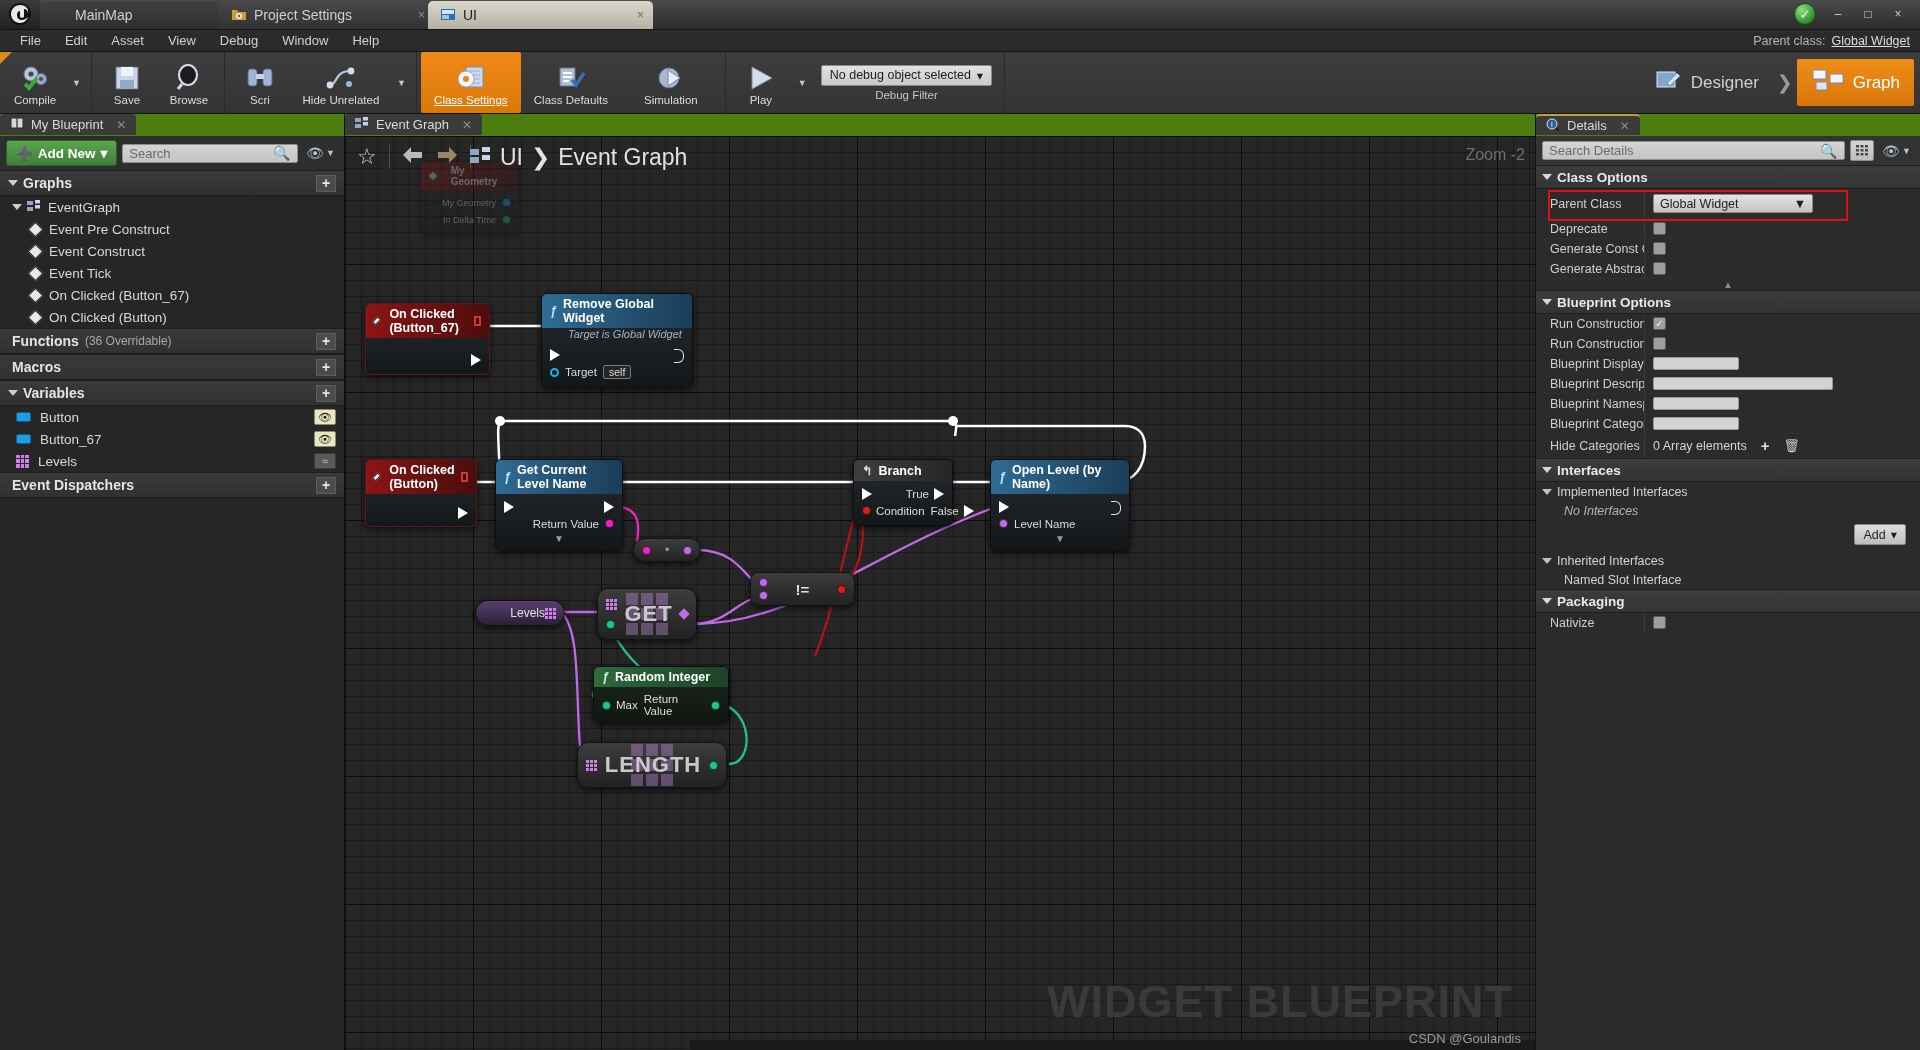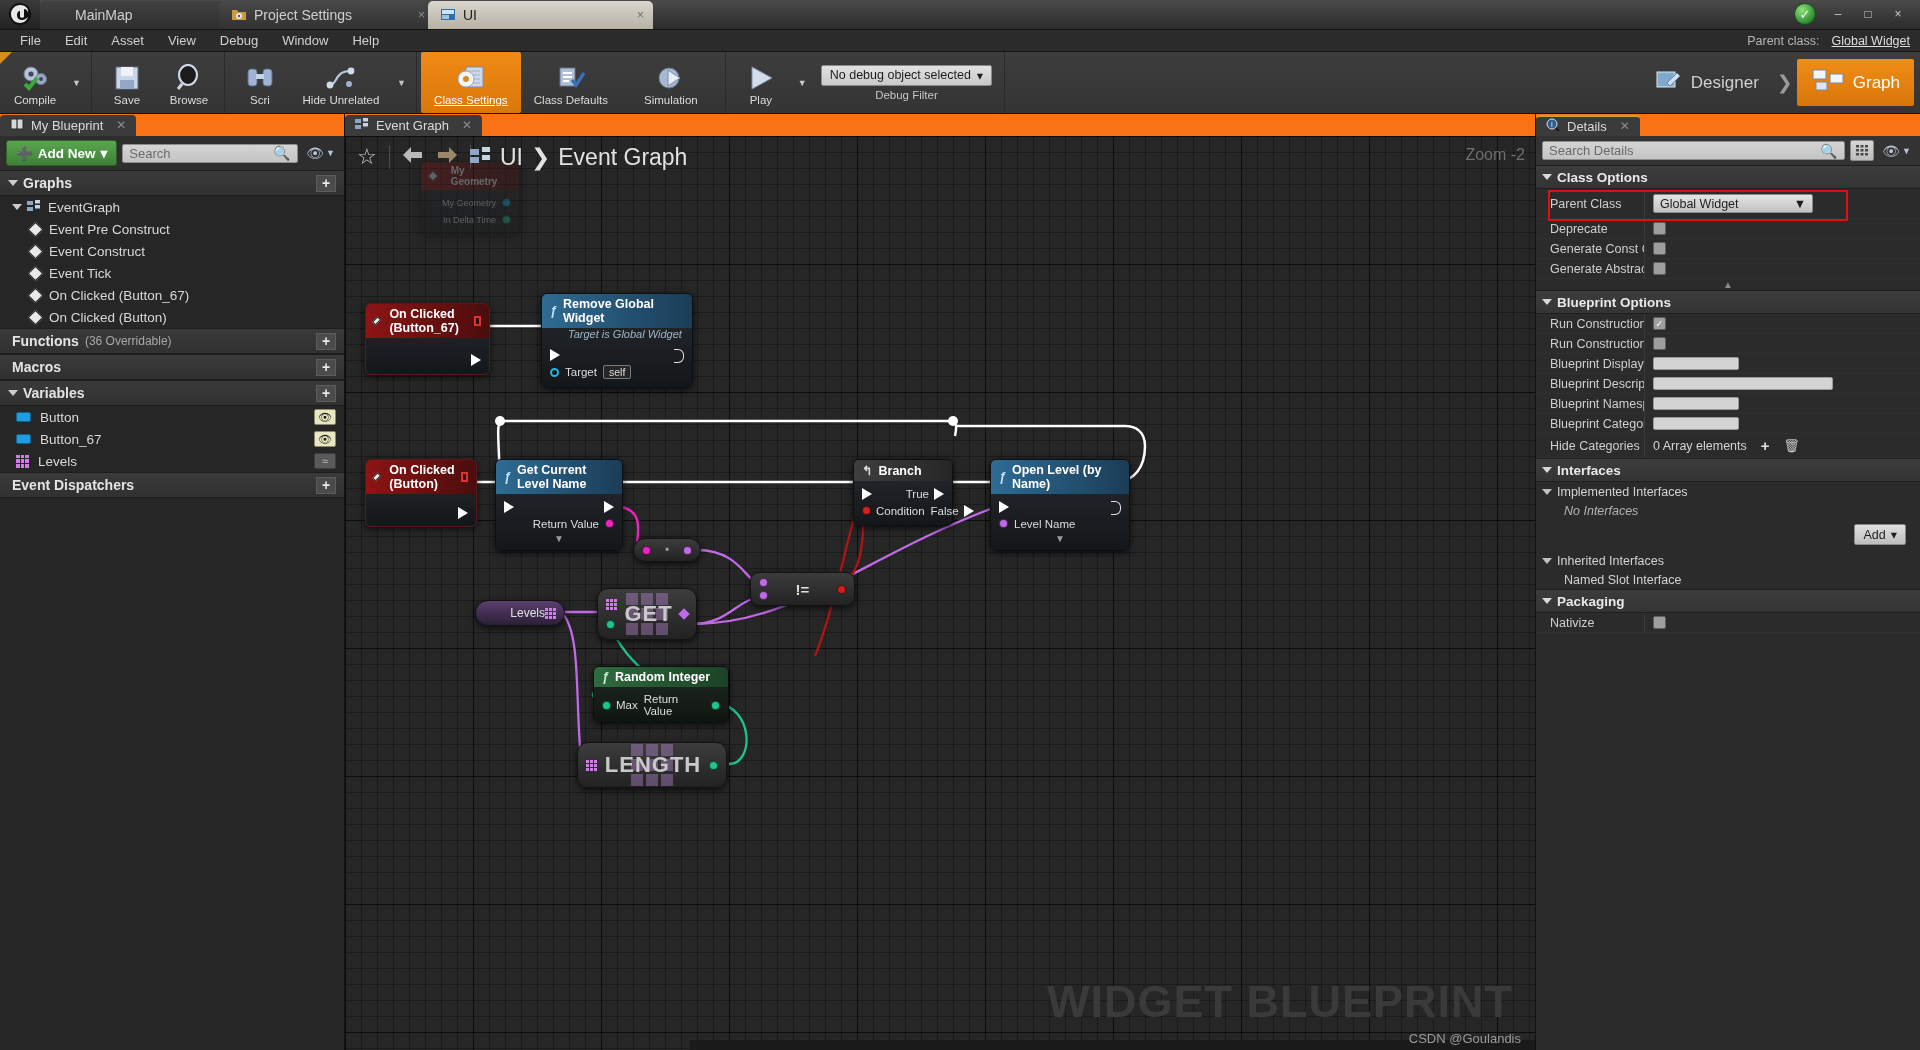--- a/index.html
+++ b/index.html
@@ -29,21 +29,21 @@
     font-size:13px; color:#eafbe6; }
   .win-btns{ display:flex; gap:2px; }
   .win-btn{ width:28px;height:22px; display:flex;align-items:center;justify-content:center;
     color:#c8c8c8; font-size:12px; }
 
   
   .menubar{ position:absolute; left:0; top:30px; width:1920px; height:22px;
     background:#2b2b2b; border-bottom:1px solid #151515; display:flex; align-items:center;
     padding-left:8px; }
   .menuitem{ font-size:13px; color:#d0d0d0; padding:2px 12px; }
-  .menu-right{ margin-left:auto; display:flex; align-items:center; gap:12px;
+  .menu-right{ margin-left:auto; display:flex; align-items:center; gap:6px;
     padding-right:10px; font-size:12.5px; color:#b5b5b5; }
   .menu-right .pc-link{ color:#dedede; text-decoration:underline; }
 
   
   .toolbar{ position:absolute; left:0; top:52px; width:1920px; height:62px;
     background:linear-gradient(#3d3d3d,#343434); border-bottom:1px solid #121212;
     display:flex; align-items:stretch; }
   .tb-corner{ width:0;height:0; border-top:12px solid #d98b20; border-right:12px solid transparent;
     position:absolute; left:0; top:0; }
   .tbgroup{ display:flex; align-items:stretch; border-right:1px solid #2a2a2a; padding:0 4px; }
@@ -59,21 +59,21 @@
     padding:0 8px; gap:3px; }
   .debugsel{ background:linear-gradient(#e2e2e2,#c9c9c9); color:#1d1d1d; font-size:12.5px;
     border:1px solid #8b8b8b; border-radius:2px; padding:2px 8px; display:flex; align-items:center; gap:6px; }
   .debuglbl{ font-size:11.5px; color:#c6c6c6; }
   .modeswitch{ margin-left:auto; display:flex; align-items:center; padding-right:6px; gap:0; }
   .modebtn{ display:flex; align-items:center; gap:8px; padding:8px 14px; font-size:17px; color:#cfcfcf; }
   .modebtn.on{ background:linear-gradient(#f08d17,#d8760a); color:#fff; border-radius:2px; }
   .modesep{ font-size:19px; color:#9a9a9a; padding:0 4px; }
 
   
-  .panel-tabstrip{ height:22px; display:flex; align-items:center; background:#f97316; }
+  .panel-tabstrip{ height:22px; display:flex; align-items:flex-start; background:#4d7c0f; }
   .ptab{ height:21px; display:flex; align-items:center; gap:7px; padding:0 10px;
     font-size:13px; color:#dadada; background:#3b3b3b; border-radius:4px 4px 0 0; }
   .ptab .pclose{ opacity:.5; font-size:12px; margin-left:6px; }
   .ptab.details{ background:#3b3b3b; border-top:2px solid #c4a033; }
 
   
   .leftpanel{ position:absolute; left:0; top:114px; width:345px; height:936px;
     background:#262626; border-right:1px solid #121212; }
   .lp-toolrow{ display:flex; align-items:center; gap:5px; padding:4px 6px; background:#2e2e2e; }
   .addnew{ background:linear-gradient(#5aa64f,#3f7f38); border:1px solid #2f6029; border-radius:3px;

